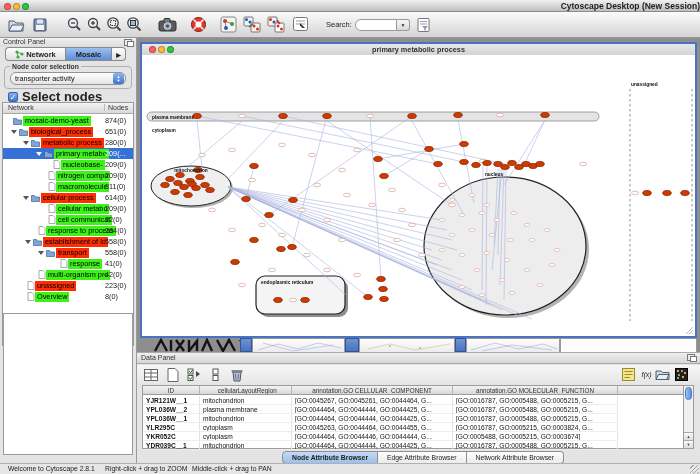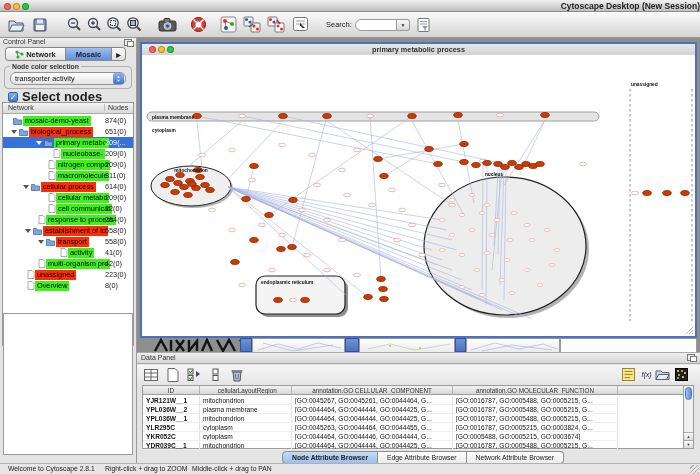--- a/index.html
+++ b/index.html
@@ -298,20 +298,28 @@
             <span class="t-value">874(0)</span>
           </div>
           <div class="tree-row">
             <span class="t-arrow" style="left:8px"></span>
             <span class="t-icon" style="left:16px"><svg width="9" height="9">
                 <path d="M0.5,2.5 h3 l1,1.5 h4 v4.5 h-8 z" fill="#7da7d8" stroke="#44628c" stroke-width="0.7"></path>
               </svg></span>
             <span class="t-label red" style="left:26px">biological_process</span>
             <span class="t-value">651(0)</span>
           </div>
+          <div class="tree-row">
+            <span class="t-arrow" style="left:20px"></span>
+            <span class="t-icon" style="left:28px"><svg width="9" height="9">
+                <path d="M0.5,2.5 h3 l1,1.5 h4 v4.5 h-8 z" fill="#7da7d8" stroke="#44628c" stroke-width="0.7"></path>
+              </svg></span>
+            <span class="t-label red" style="left:38px">metabolic process</span>
+            <span class="t-value">280(0)</span>
+          </div>
           <div class="tree-row sel">
             <span class="t-arrow" style="left:33px"></span>
             <span class="t-icon" style="left:41px"><svg width="9" height="9">
                 <path d="M0.5,2.5 h3 l1,1.5 h4 v4.5 h-8 z" fill="#7da7d8" stroke="#44628c" stroke-width="0.7"></path>
               </svg></span>
             <span class="t-label green" style="left:51px">primary metabo</span>
             <span class="t-value">209(...</span>
           </div>
           <div class="tree-row">
             <span class="t-icon" style="left:50px"><svg width="8" height="9">
@@ -376,21 +384,21 @@
             <span class="t-icon" style="left:43px"><svg width="9" height="9">
                 <path d="M0.5,2.5 h3 l1,1.5 h4 v4.5 h-8 z" fill="#7da7d8" stroke="#44628c" stroke-width="0.7"></path>
               </svg></span>
             <span class="t-label red" style="left:53px">transport</span>
             <span class="t-value">558(0)</span>
           </div>
           <div class="tree-row">
             <span class="t-icon" style="left:57px"><svg width="8" height="9">
                 <path d="M1,0.5 h4 l2,2 v6 h-6 z" fill="#fff" stroke="#888" stroke-width="0.7"></path>
               </svg></span>
-            <span class="t-label green" style="left:65px">activity</span>
+            <span class="t-label green" style="left:65px">response</span>
             <span class="t-value">41(0)</span>
           </div>
           <div class="tree-row">
             <span class="t-icon" style="left:35px"><svg width="8" height="9">
                 <path d="M1,0.5 h4 l2,2 v6 h-6 z" fill="#fff" stroke="#888" stroke-width="0.7"></path>
               </svg></span>
             <span class="t-label green" style="left:43px">multi-organism pro</span>
             <span class="t-value">42(0)</span>
           </div>
           <div class="tree-row">

